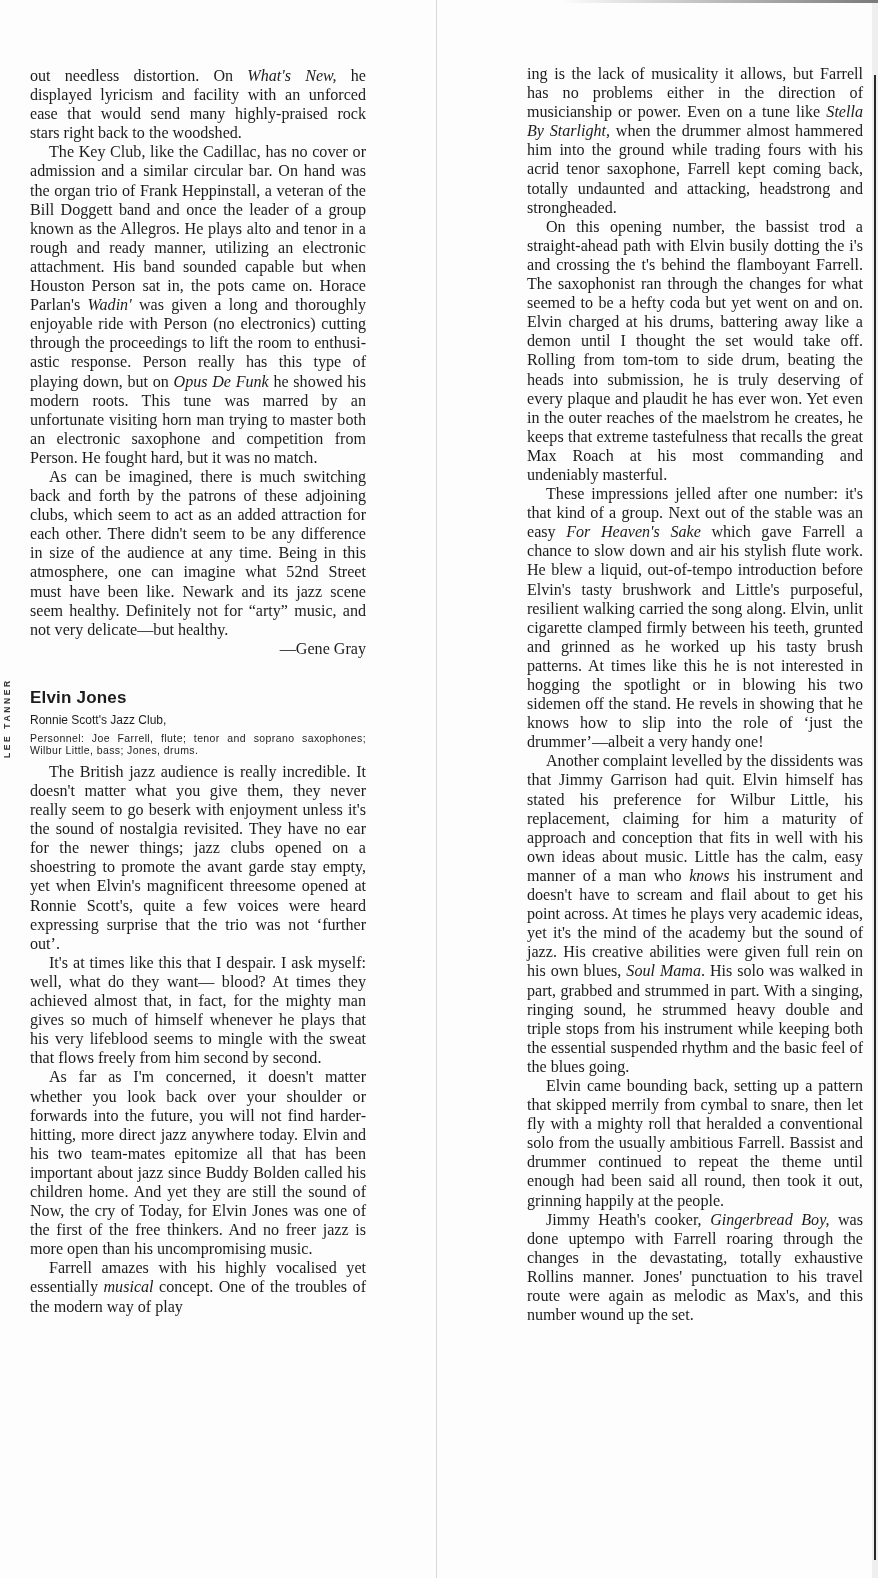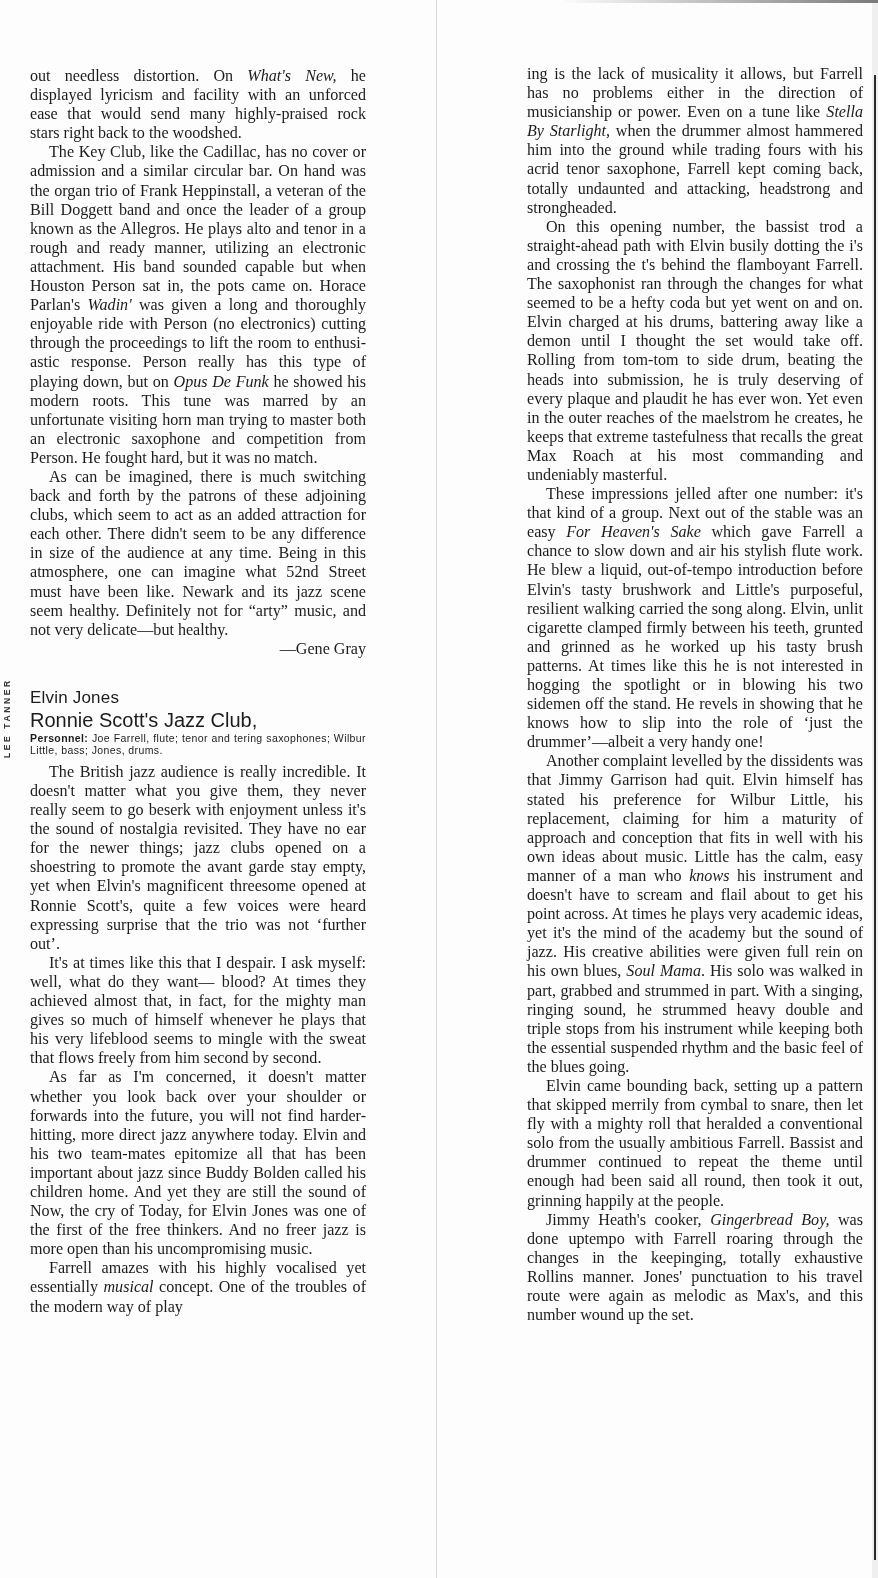--- a/index.html
+++ b/index.html
@@ -16,24 +16,24 @@
   .col-left { left: 30px; top: 66px; width: 336px; }
   .col-right { left: 527px; top: 64px; width: 336px; }
   .col p { margin: 0; text-indent: 19px; }
   .col p.cont { text-indent: 0; }
   .col i { font-style: italic; }
 
   .signoff { display: flex; justify-content: space-between; }
   .signoff .by { }
 
   .review-head { margin-top: 30px; font-family: "Liberation Sans", "DejaVu Sans", sans-serif; }
-  .review-title { font-size: 17px; font-weight: normal; line-height: 20px; letter-spacing: 0.2px; }
-  .review-venue { font-size: 20px; line-height: 18px; margin-top: 3px; }
+  .review-title { font-size: 17px; font-weight: bold; line-height: 20px; letter-spacing: 0.2px; }
+  .review-venue { font-size: 12px; line-height: 18px; margin-top: 3px; }
   .personnel { font-size: 10.5px; line-height: 12px; margin-top: 3px; margin-bottom: 6px; letter-spacing: 0.4px; text-align: justify; }
-  .personnel b { font-weight: bold; }
+  .personnel b { font-weight: normal; }
 
   .photo-credit {
     position: absolute; left: 2px; top: 758px; transform-origin: left top; transform: rotate(-90deg);
     font-family: "Liberation Sans", "DejaVu Sans", sans-serif; font-size: 8.5px; letter-spacing: 2.6px; font-weight: bold; color: #333;
     white-space: nowrap;
   }
 </style>
 </head>
 <body>
 
@@ -56,21 +56,21 @@
     <span></span>
     <span class="by">—Gene Gray</span>
   </div>
 
   <div class="review-head">
     <div class="review-title">Elvin Jones</div>
     <div class="review-venue">
       <div>Ronnie Scott's Jazz Club,</div>
     </div>
     <div class="personnel">
-      <b>Personnel:</b><span> Joe Farrell, flute; tenor and tering saxo­phones; Wilbur Little, bass; Jones, drums.</span>
+      <b>Personnel:</b><span> Joe Farrell, flute; tenor and soprano saxo­phones; Wilbur Little, bass; Jones, drums.</span>
     </div>
   </div>
 
   <p>The British jazz audience is really in­credible. It doesn't matter what you give them, they never really seem to go beserk with enjoyment unless it's the sound of nostalgia revisited. They have no ear for the newer things; jazz clubs opened on a shoestring to promote the avant garde stay empty, yet when Elvin's magnificent three­some opened at Ronnie Scott's, quite a few voices were heard expressing surprise that the trio was not ‘further out’.</p>
   <p>It's at times like this that I despair. I ask myself: well, what do they want— blood? At times they achieved almost that, in fact, for the mighty man gives so much of himself whenever he plays that his very lifeblood seems to mingle with the sweat that flows freely from him second by second.</p>
   <p>As far as I'm concerned, it doesn't matter whether you look back over your shoulder or forwards into the future, you will not find harder-hitting, more direct jazz anywhere today. Elvin and his two team-mates epitomize all that has been important about jazz since Buddy Bolden called his children home. And yet they are still the sound of Now, the cry of Today, for Elvin Jones was one of the first of the free thinkers. And no freer jazz is more open than his uncompromising music.</p>
   <p>
     <span>Farrell amazes with his highly vocalised yet essentially </span><i>musical</i><span> concept. One of the troubles of the modern way of play­</span>
   </p>
 </div>
@@ -81,15 +81,15 @@
   </p>
   <p>On this opening number, the bassist trod a straight-ahead path with Elvin busi­ly dotting the i's and crossing the t's be­hind the flamboyant Farrell. The saxo­phonist ran through the changes for what seemed to be a hefty coda but yet went on and on. Elvin charged at his drums, bat­tering away like a demon until I thought the set would take off. Rolling from tom-tom to side drum, beating the heads into submission, he is truly deserving of every plaque and plaudit he has ever won. Yet even in the outer reaches of the maelstrom he creates, he keeps that extreme tasteful­ness that recalls the great Max Roach at his most commanding and undeniably mas­terful.</p>
   <p>
     <span>These impressions jelled after one num­ber: it's that kind of a group. Next out of the stable was an easy </span><i>For Heaven's Sake</i><span> which gave Farrell a chance to slow down and air his stylish flute work. He blew a liquid, out-of-tempo introduction before El­vin's tasty brushwork and Little's purpose­ful, resilient walking carried the song along. Elvin, unlit cigarette clamped firm­ly between his teeth, grunted and grinned as he worked up his tasty brush patterns. At times like this he is not interested in hogging the spotlight or in blowing his two sidemen off the stand. He revels in showing that he knows how to slip into the role of ‘just the drummer’—albeit a very handy one!</span>
   </p>
   <p>
     <span>Another complaint levelled by the dis­sidents was that Jimmy Garrison had quit. Elvin himself has stated his preference for Wilbur Little, his replacement, claiming for him a maturity of approach and con­ception that fits in well with his own ideas about music. Little has the calm, easy manner of a man who </span><i>knows</i><span> his instru­ment and doesn't have to scream and flail about to get his point across. At times he plays very academic ideas, yet it's the mind of the academy but the sound of jazz. His creative abilities were given full rein on his own blues, </span><i>Soul Mama</i><span>. His solo was walked in part, grabbed and strummed in part. With a singing, ringing sound, he strummed heavy double and triple stops from his instrument while keeping both the essential suspended rhythm and the basic feel of the blues going.</span>
   </p>
   <p>Elvin came bounding back, setting up a pattern that skipped merrily from cymbal to snare, then let fly with a mighty roll that heralded a conventional solo from the usually ambitious Farrell. Bassist and drummer continued to repeat the theme until enough had been said all round, then took it out, grinning happily at the people.</p>
   <p>
-    <span>Jimmy Heath's cooker, </span><i>Gingerbread Boy,</i><span> was done uptempo with Farrell roar­ing through the changes in the keeping­ing, totally exhaustive Rollins manner. Jones' punctuation to his travel route were again as melodic as Max's, and this num­ber wound up the set.</span>
+    <span>Jimmy Heath's cooker, </span><i>Gingerbread Boy,</i><span> was done uptempo with Farrell roar­ing through the changes in the devastat­ing, totally exhaustive Rollins manner. Jones' punctuation to his travel route were again as melodic as Max's, and this num­ber wound up the set.</span>
   </p>
 </div>
 
 </body></html>

